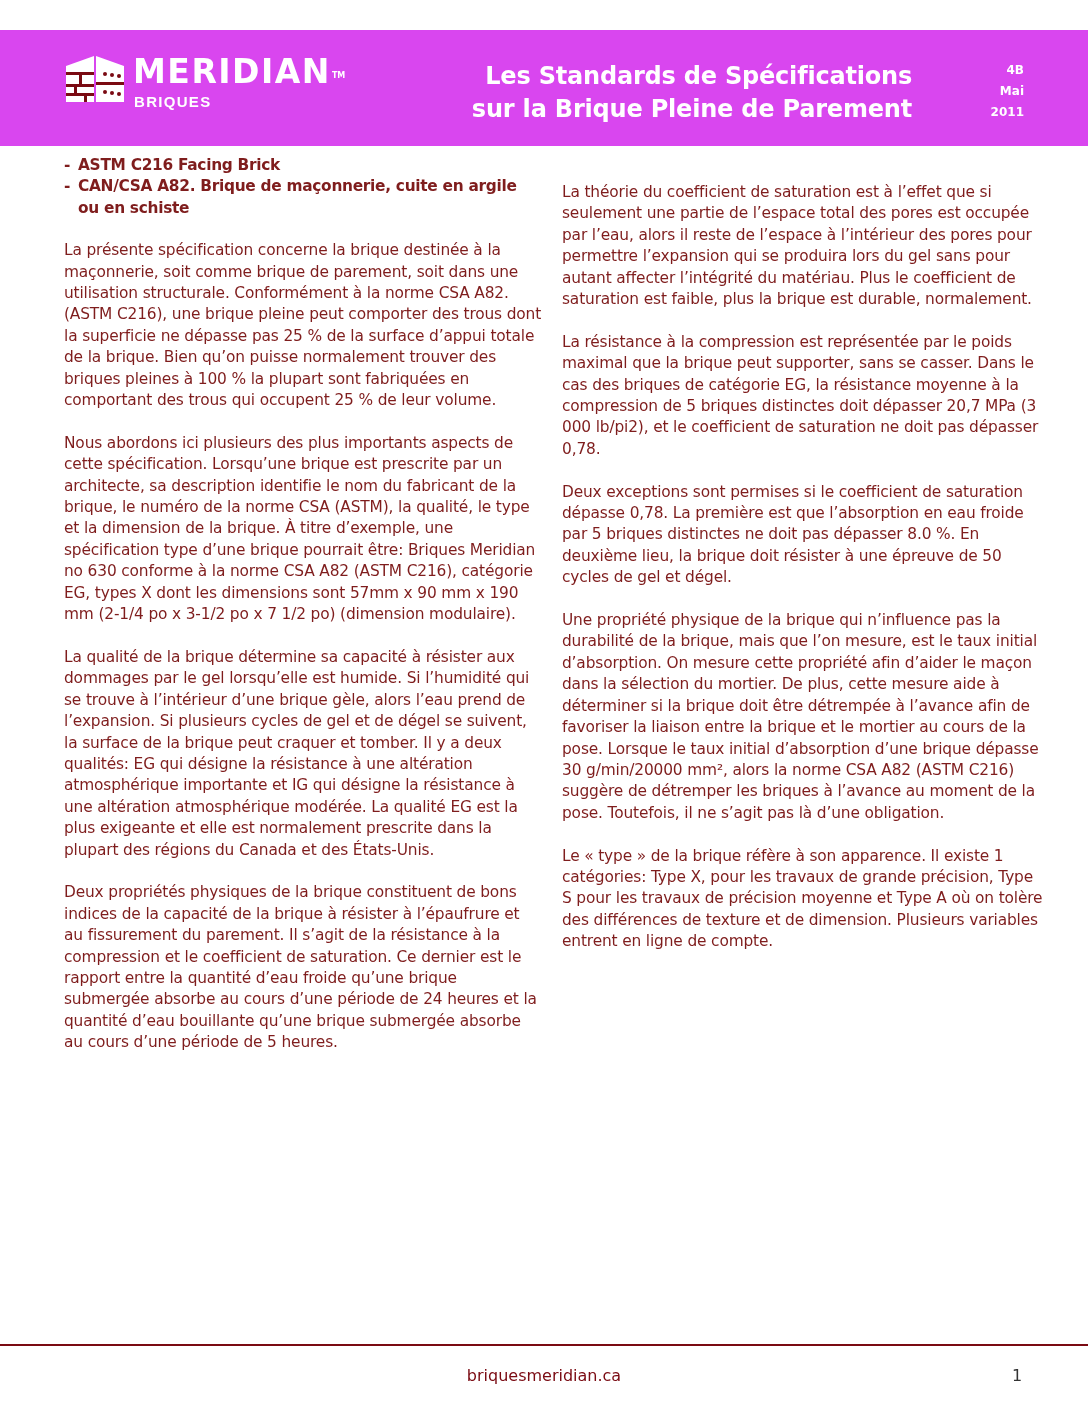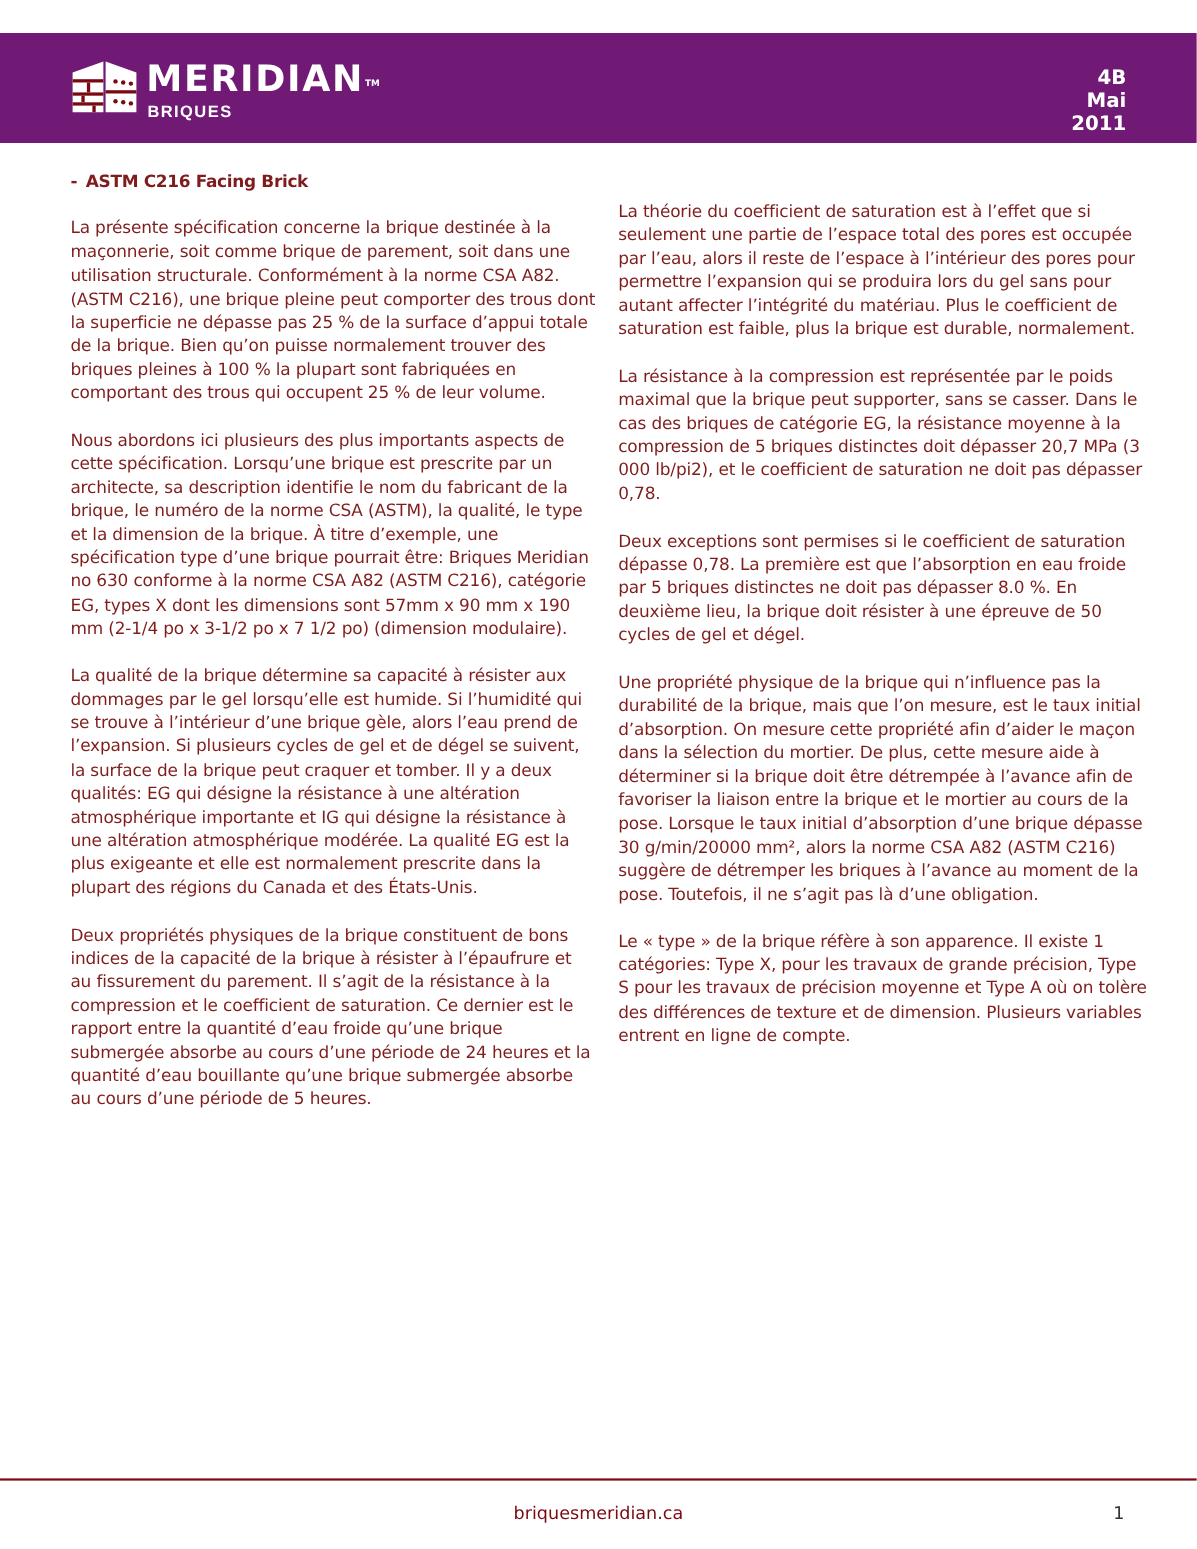--- a/index.html
+++ b/index.html
@@ -1,22 +1,22 @@
 <!DOCTYPE html>
 <html><head>
   <meta charset="utf-8">
   <style>
     html, body { margin: 0; padding: 0; background: #ffffff; }
     body {
       width: 1088px; height: 1408px; position: relative; overflow: hidden;
       font-family: "Liberation Sans", sans-serif; color: #1a1a1a;
     }
     .header {
-      position: absolute; left: 0; top: 30px; width: 1088px; height: 100px;
-      background: #701a75;
+      position: absolute; left: 0; top: 30px; width: 1088px; height: 116px;
+      background: #d946ef;
     }
     .logo { position: absolute; left: 64px; top: 20px; width: 270px; height: 70px; }
     .logo-icon { position: absolute; left: 0; top: 4px; width: 62px; height: 50px; }
     .logo-word {
       position: absolute; left: 69px; top: 2px; color: #fff;
       font-family: "DejaVu Sans", sans-serif; font-weight: bold; font-size: 33px;
       letter-spacing: 1.5px; line-height: 40px;
     }
     .logo-tm { font-size: 8px; vertical-align: top; position: relative; top: 4px; letter-spacing: 0; margin-left: 1px; }
     .logo-sub {
@@ -24,21 +24,21 @@
       font-family: Liberation Sans, sans-serif; font-weight: bold; font-size: 15px;
       letter-spacing: 1.3px; line-height: 18px;
     }
     .doc-title {
       position: absolute; right: 176px; top: 30px; text-align: right; color: #fff;
       font-family: "DejaVu Sans", sans-serif; font-weight: bold; font-size: 24px;
       line-height: 33px; letter-spacing: -0.2px;
     }
     .doc-meta {
       position: absolute; right: 64px; top: 30px; text-align: right; color: #fff;
-      font-family: "DejaVu Sans", sans-serif; font-weight: bold; font-size: 18px;
+      font-family: "DejaVu Sans", sans-serif; font-weight: bold; font-size: 12px;
       line-height: 21px;
     }
     .col {
       position: absolute; top: 155px; width: 478px;
       font-family: "DejaVu Sans", sans-serif; font-size: 15.4px; line-height: 21.4px;
       color: #7f1d1d; letter-spacing: -0.15px;
     }
     .col-left { left: 64px; }
     .col-right { left: 562px; width: 482px; top: 154px; margin-top: 28px; }
     .std-list { margin: 0 0 21px 0; padding: 0; list-style: none; font-weight: bold; letter-spacing: -0.3px; }
@@ -78,31 +78,36 @@
       <circle cx="48" cy="21" r="2" fill="#7a0a12"></circle>
       <circle cx="55" cy="22" r="2" fill="#7a0a12"></circle>
       <circle cx="41" cy="38" r="2" fill="#7a0a12"></circle>
       <circle cx="48" cy="39" r="2" fill="#7a0a12"></circle>
       <circle cx="55" cy="40" r="2" fill="#7a0a12"></circle>
     </svg>
     <div class="logo-word"><span>MERIDIAN</span><span class="logo-tm">TM</span></div>
     <div class="logo-sub">BRIQUES</div>
   </div>
 
+  <div class="doc-title">
+    <div>Les Standards de Spécifications</div>
+    <div>sur la Brique Pleine de Parement</div>
+  </div>
 
   <div class="doc-meta">
     <div>4B</div>
     <div>Mai</div>
     <div>2011</div>
   </div>
 </header>
 
 <section class="col col-left">
   <ul class="std-list">
     <li>ASTM C216 Facing Brick</li>
+    <li>CAN/CSA A82. Brique de maçonnerie, cuite en argile ou en schiste</li>
   </ul>
   <p>La présente spécification concerne la brique destinée à la maçonnerie, soit comme brique de parement, soit dans une utilisation structurale. Conformément à la norme CSA A82. (ASTM C216), une brique pleine peut comporter des trous dont la superficie ne dépasse pas 25 % de la surface d’appui totale de la brique. Bien qu’on puisse normalement trouver des briques pleines à 100 % la plupart sont fabriquées en comportant des trous qui occupent 25 % de leur volume.</p>
   <p>Nous abordons ici plusieurs des plus importants aspects de cette spécification. Lorsqu’une brique est prescrite par un architecte, sa description identifie le nom du fabricant de la brique, le numéro de la norme CSA (ASTM), la qualité, le type et la dimension de la brique. À titre d’exemple, une spécification type d’une brique pourrait être: Briques Meridian no 630 conforme à la norme CSA A82 (ASTM C216), catégorie EG, types X dont les dimensions sont 57mm x 90 mm x 190 mm (2-1/4 po x 3-1/2 po x 7 1/2 po) (dimension modulaire).</p>
   <p>La qualité de la brique détermine sa capacité à résister aux dommages par le gel lorsqu’elle est humide. Si l’humidité qui se trouve à l’intérieur d’une brique gèle, alors l’eau prend de l’expansion. Si plusieurs cycles de gel et de dégel se suivent, la surface de la brique peut craquer et tomber. Il y a deux qualités: EG qui désigne la résistance à une altération atmosphérique importante et IG qui désigne la résistance à une altération atmosphérique modérée. La qualité EG est la plus exigeante et elle est normalement prescrite dans la plupart des régions du Canada et des États-Unis.</p>
   <p>Deux propriétés physiques de la brique constituent de bons indices de la capacité de la brique à résister à l’épaufrure et au fissurement du parement. Il s’agit de la résistance à la compression et le coefficient de saturation. Ce dernier est le rapport entre la quantité d’eau froide qu’une brique submergée absorbe au cours d’une période de 24 heures et la quantité d’eau bouillante qu’une brique submergée absorbe au cours d’une période de 5 heures.</p>
 </section>
 
 <section class="col col-right">
   <p>La théorie du coefficient de saturation est à l’effet que si seulement une partie de l’espace total des pores est occupée par l’eau, alors il reste de l’espace à l’intérieur des pores pour permettre l’expansion qui se produira lors du gel sans pour autant affecter l’intégrité du matériau. Plus le coefficient de saturation est faible, plus la brique est durable, normalement.</p>
   <p>La résistance à la compression est représentée par le poids maximal que la brique peut supporter, sans se casser. Dans le cas des briques de catégorie EG, la résistance moyenne à la compression de 5 briques distinctes doit dépasser 20,7 MPa (3 000 lb/pi2), et le coefficient de saturation ne doit pas dépasser 0,78.</p>

